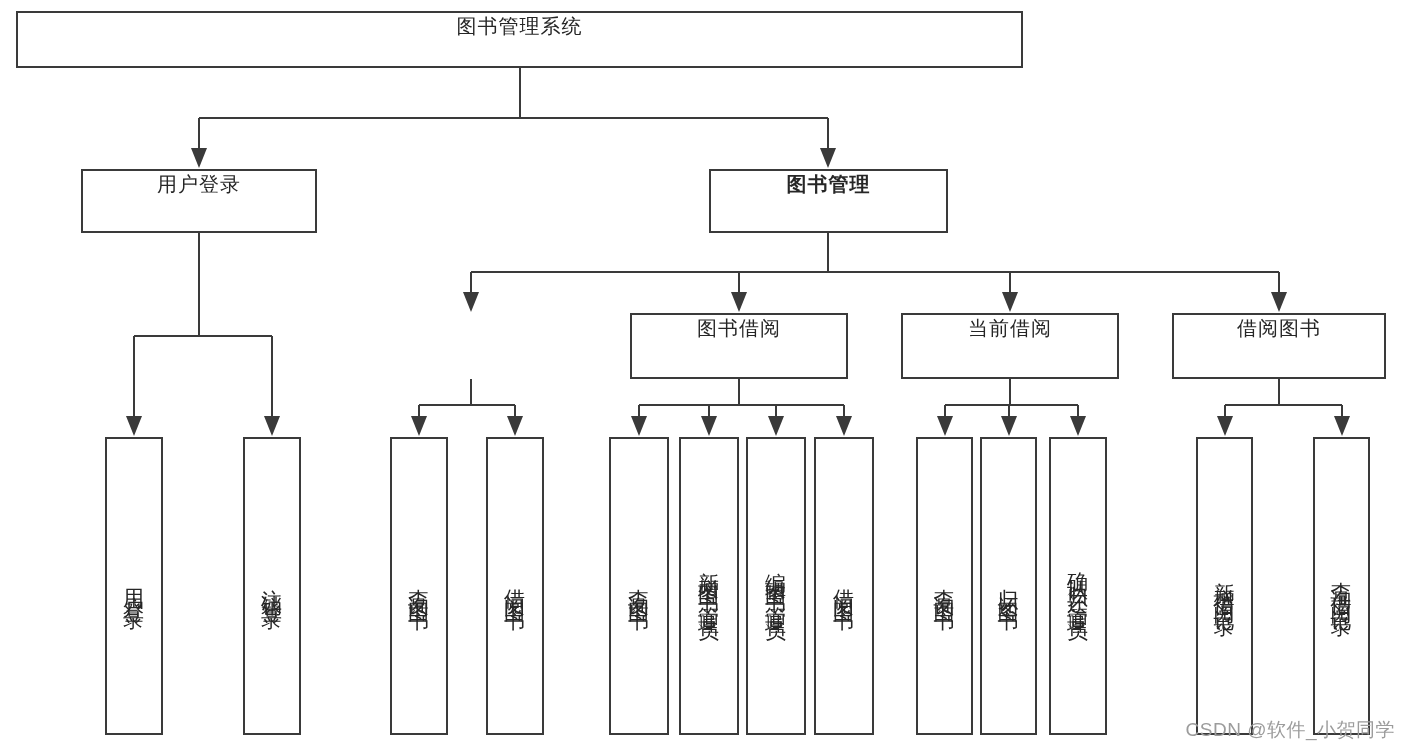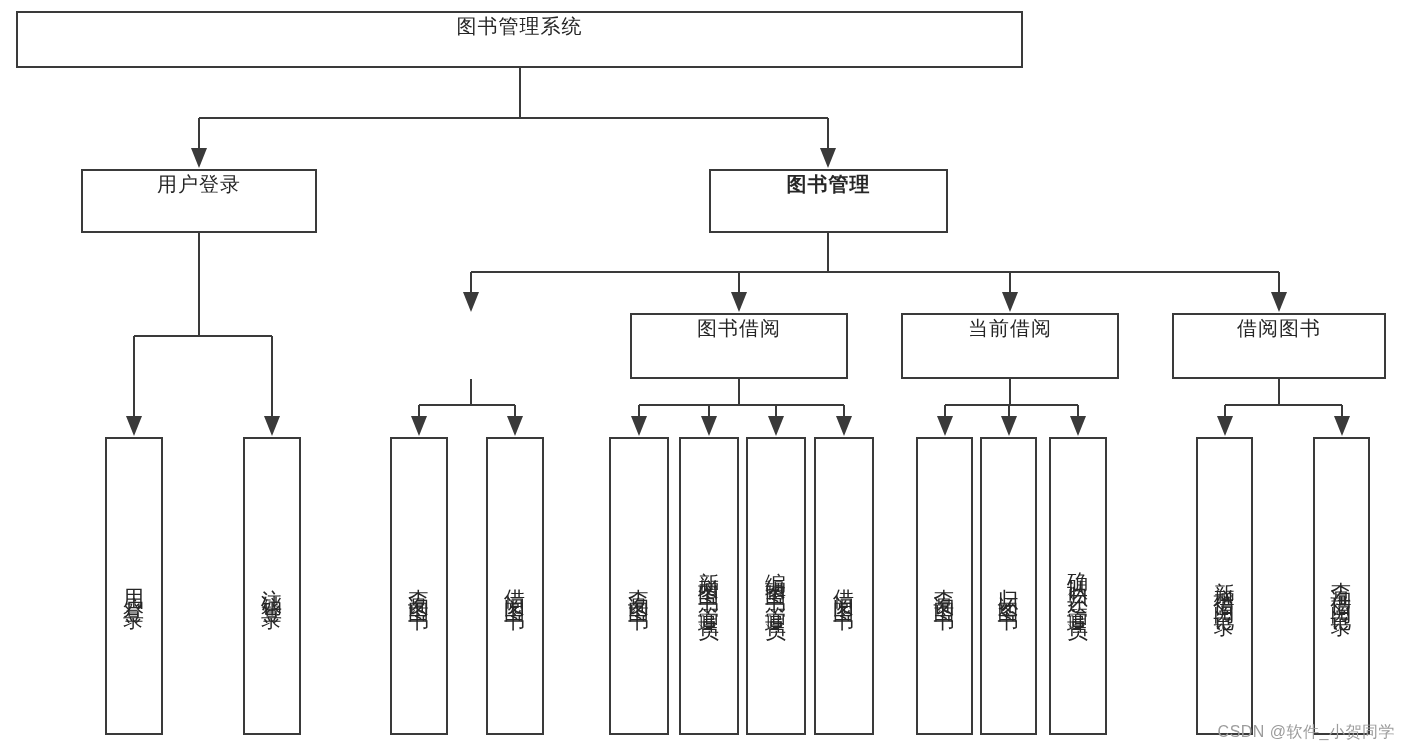--- a/index.html
+++ b/index.html
@@ -39,21 +39,21 @@
     writing-mode:vertical-rl;
     text-orientation:mixed;
     font-size:21px;
     letter-spacing:7px;
     line-height:1;
     white-space:nowrap;
   }
   #watermark{
     position:absolute;
     right:10px;bottom:4px;
-    font-size:16px;
+    font-size:19px;
     color:var(--watermark);
     letter-spacing:0.5px;
     z-index:5;
   }
 </style>
 </head>
 <body>
 
 <div id="canvas">
 

